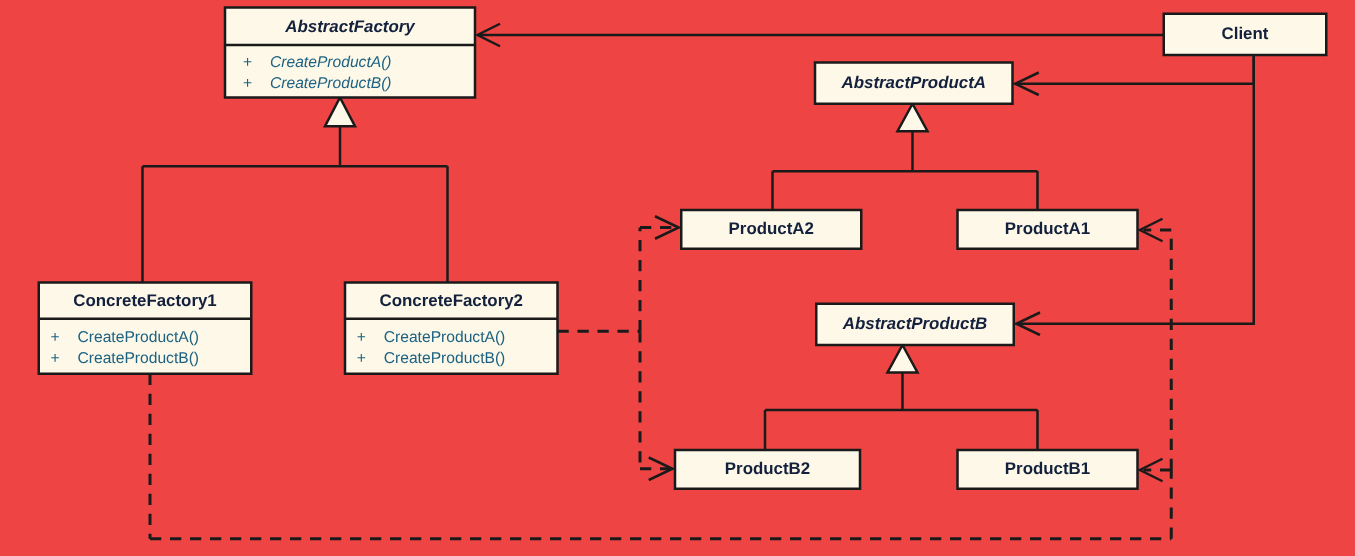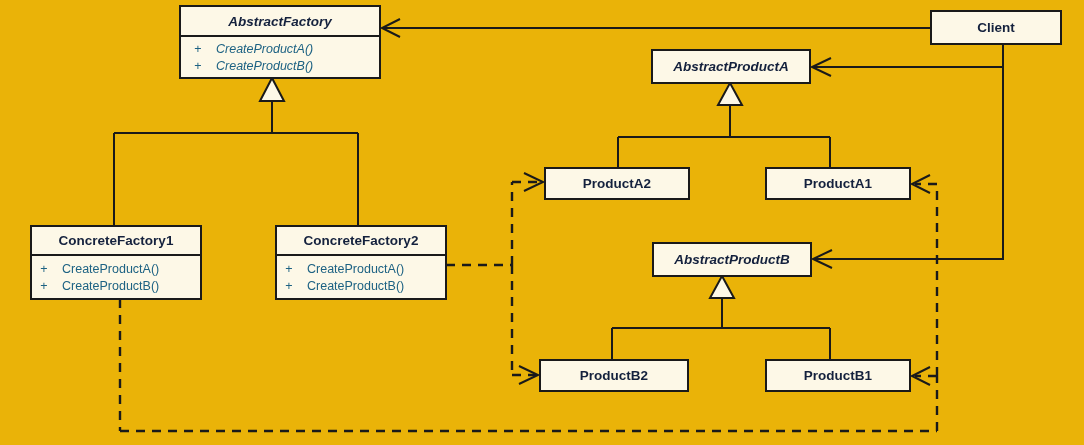--- a/index.html
+++ b/index.html
@@ -8,21 +8,21 @@
     padding: 0;
     background: #ffffff;
   }
   body {
     font-family: "Liberation Sans", sans-serif;
   }
   #diagram-root {
     position: relative;
     width: 1084px;
     height: 445px;
-    background: #eab308;
+    background: #ef4444;
     overflow: hidden;
   }
   svg#uml-canvas {
     display: block;
     width: 1084px;
     height: 445px;
   }
   .cls-box-rect {
     stroke: #1a1a1a;
     stroke-width: 2;

